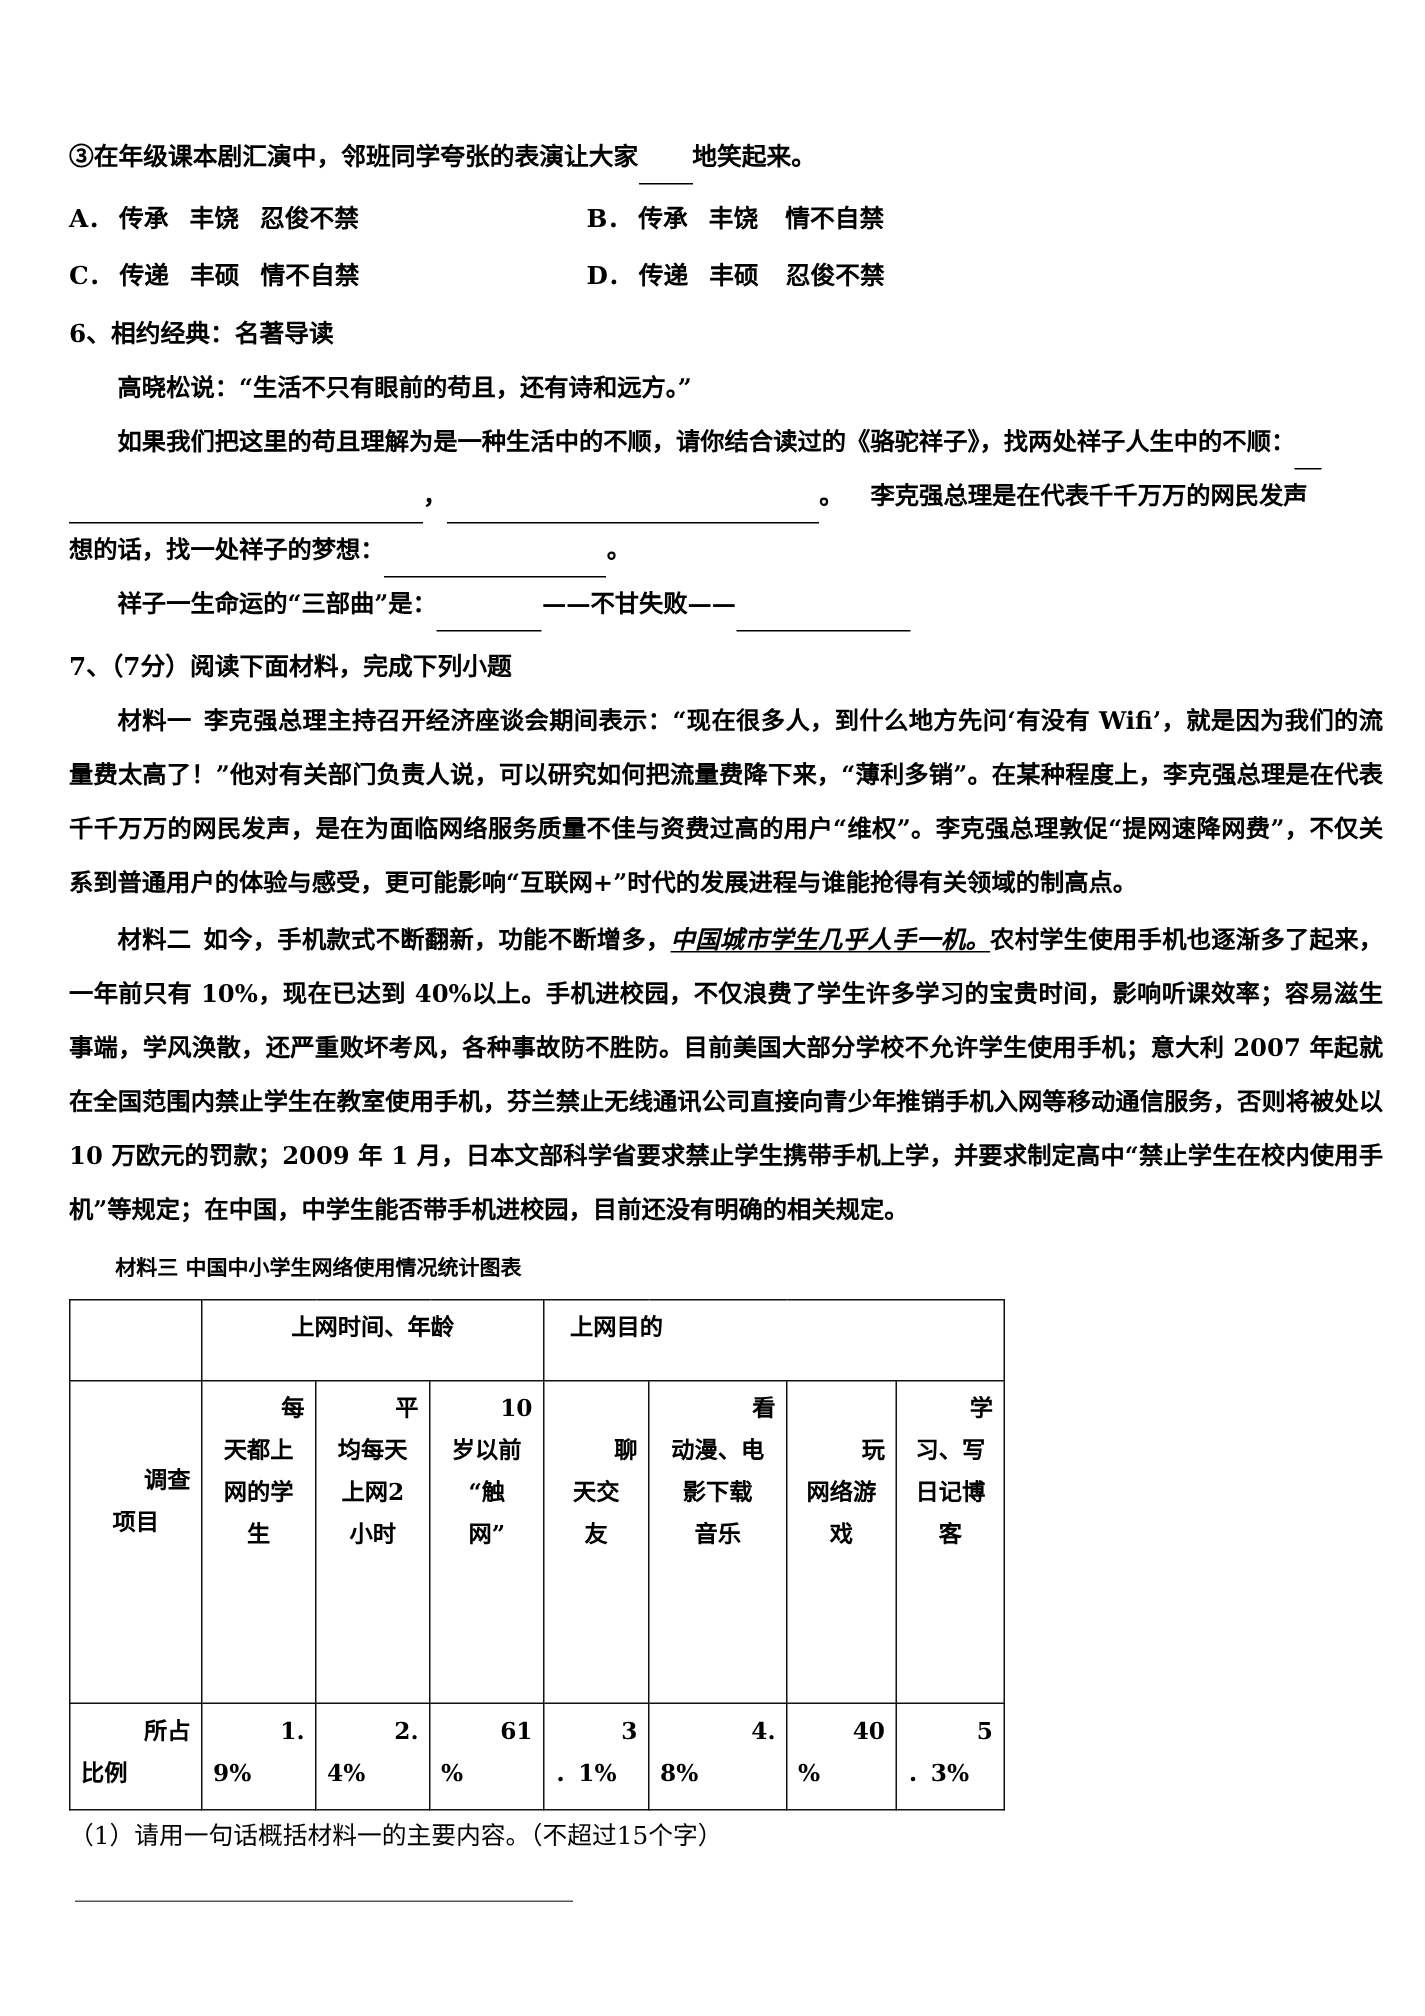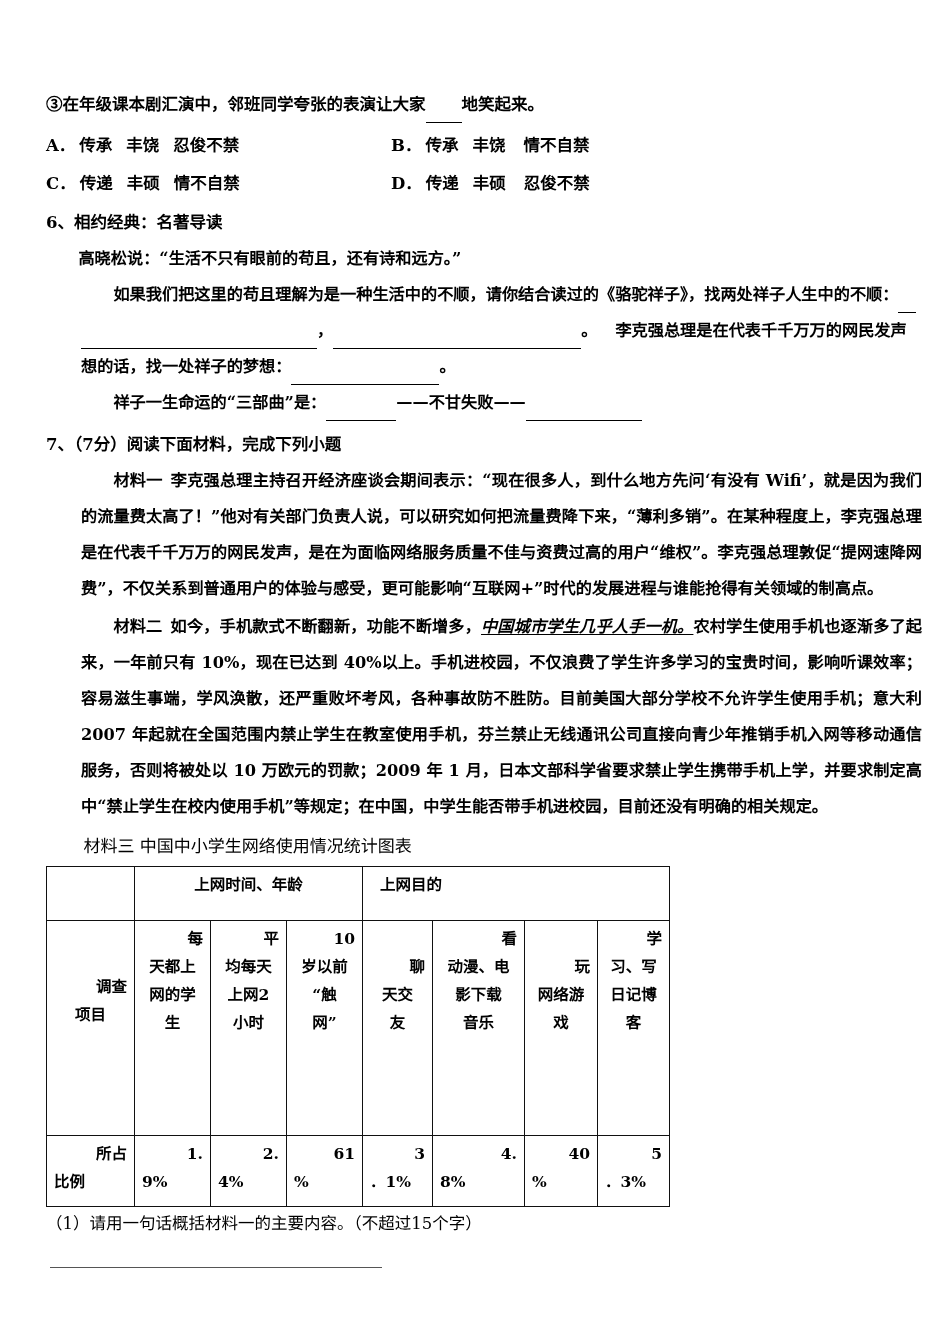--- a/index.html
+++ b/index.html
@@ -78,28 +78,27 @@
     font-weight: bold;
   }
 
   
   .material {
     font-weight: bold;
     font-size: 16.2px;
     line-height: 36px;
     text-align: justify;
     text-justify: inter-ideograph;
-    margin-left: 35px;
   }
   .material.first { text-indent: 2em; }
 
   
   .tbl-title {
-    font-weight: normal;
-    font-size: 17px;
+    font-weight: bold;
+    font-size: 14px;
     line-height: 34px;
     text-indent: 2.2em;
     margin-top: 4px;
   }
   table.stat {
     border-collapse: collapse;
     table-layout: fixed;
     width: 623px;
     margin-left: 0px;
     margin-top: 3px;

